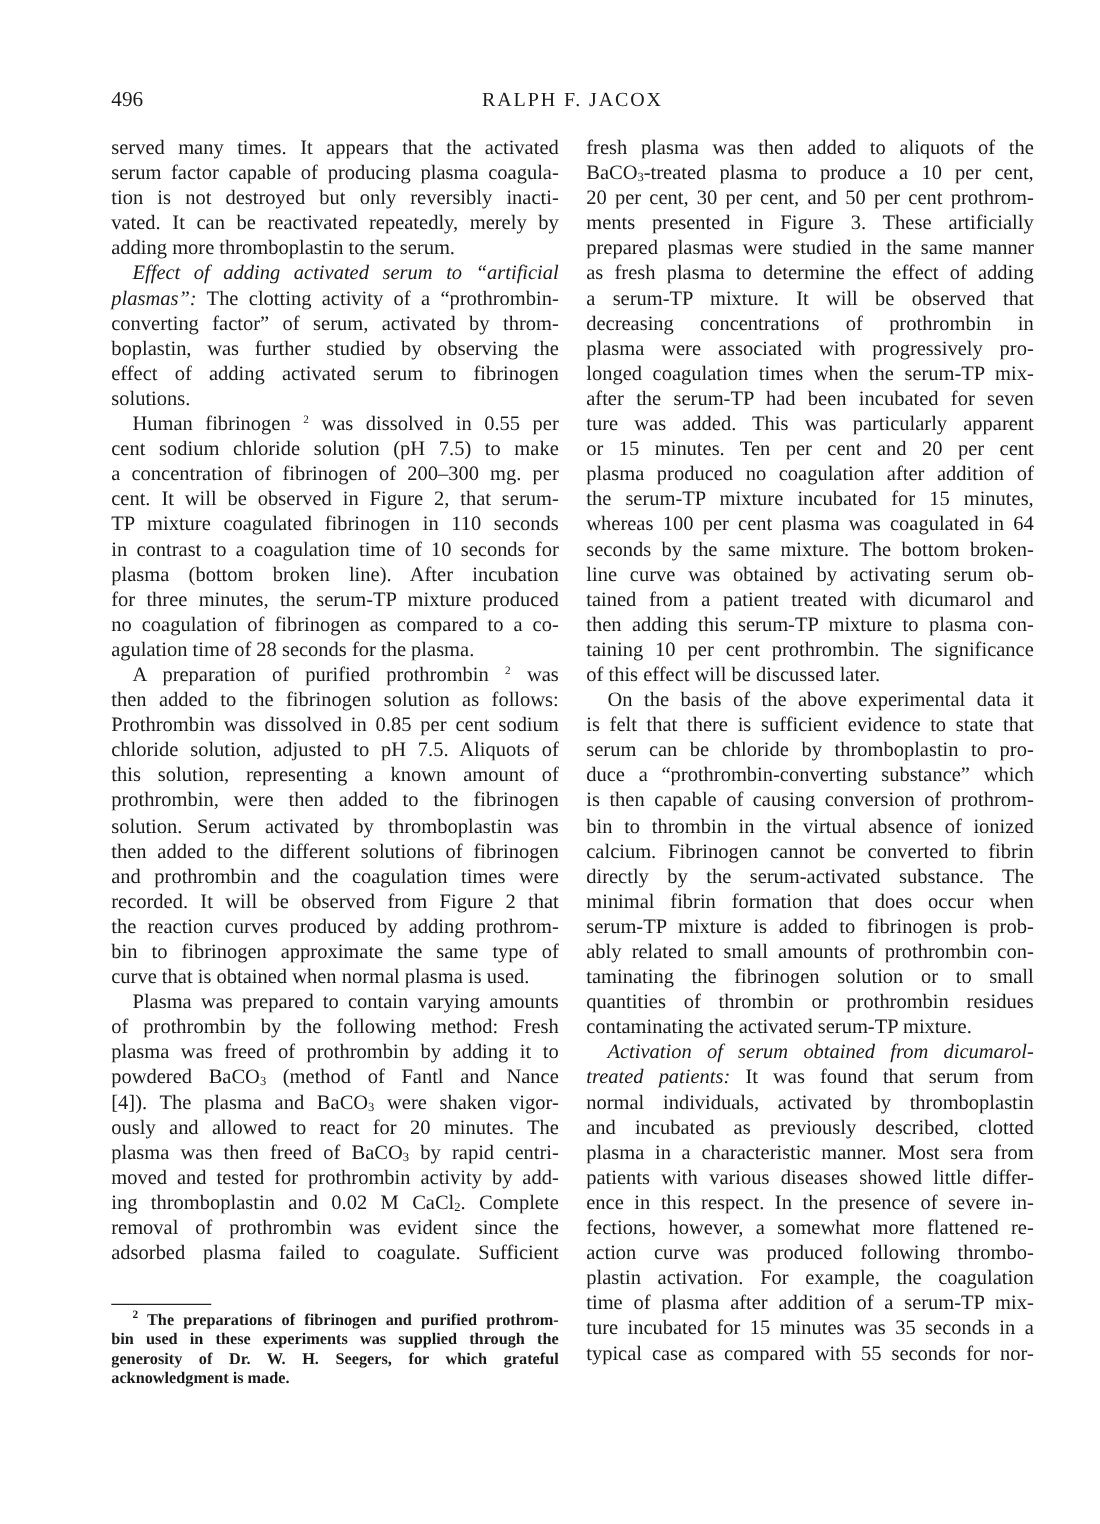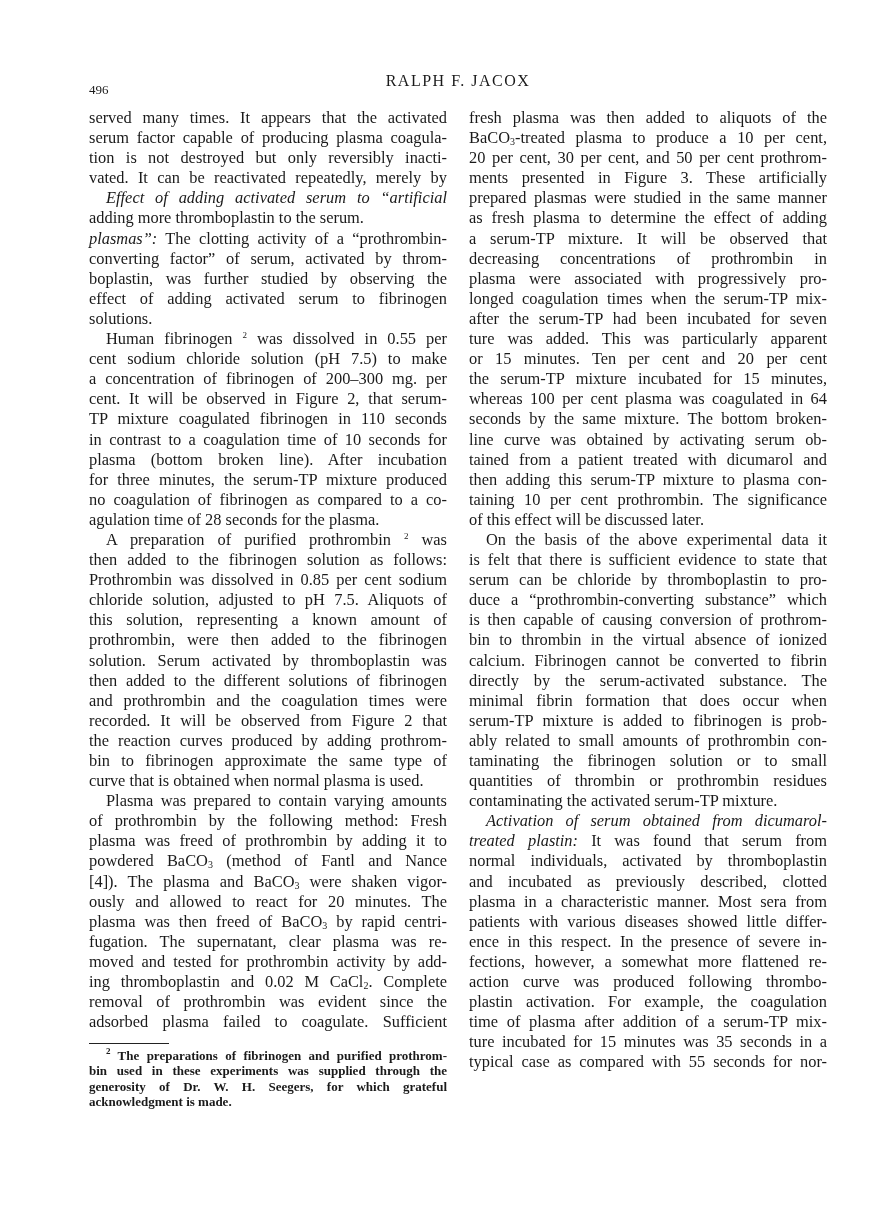--- a/index.html
+++ b/index.html
@@ -1,21 +1,21 @@
 <!DOCTYPE html>
 <html><head>
   <meta charset="utf-8">
   <style>
     html, body { margin: 0; padding: 0; background: #ffffff; }
     body {
       width: 880px; height: 1219px; position: relative; overflow: hidden;
       font-family: "Liberation Serif", "DejaVu Serif", serif; color: #1a1a1a;
     }
     .page-header { position: absolute; top: 70px; left: 89px; width: 738px; height: 22px; }
-    .page-number { position: absolute; left: 0; top: 12px; font-size: 13px; }
+    .page-number { position: absolute; left: 0; top: 0; font-size: 17px; }
     .running-head { position: absolute; left: 0; right: 0; top: 2px; text-align: center;
       font-size: 16px; letter-spacing: 1.5px; font-variant: small-caps; }
     .column { position: absolute; top: 108px; width: 358px; font-size: 16.4px; line-height: 20.1px; }
     .col-left { left: 89px; }
     .col-right { left: 469px; }
     .line { display: block; white-space: nowrap; text-align: justify; text-align-last: justify; height: 20.1px; }
     .line.last { text-align-last: left; }
     .indent { padding-left: 17px; }
     em { font-style: italic; }
     sub { font-size: 10px; vertical-align: -2px; line-height: 0; }
@@ -30,22 +30,22 @@
 <div class="page-header">
   <span class="page-number">496</span>
   <span class="running-head">RALPH F. JACOX</span>
 </div>
 
 <div class="column col-left">
   <span class="line">served many times.  It appears that the activated</span>
   <span class="line">serum factor capable of producing plasma coagula-</span>
   <span class="line">tion is not destroyed but only reversibly inacti-</span>
   <span class="line">vated.  It can be reactivated repeatedly, merely by</span>
+  <span class="line last">adding more thromboplastin to the serum.</span>
   <span class="line indent"><em>Effect of adding activated serum to “artificial</em></span>
-  <span class="line last">adding more thromboplastin to the serum.</span>
   <span class="line"><em>plasmas”:</em><span> The clotting activity of a “prothrombin-</span></span>
   <span class="line">converting factor” of serum, activated by throm-</span>
   <span class="line">boplastin, was further studied by observing the</span>
   <span class="line">effect of adding activated serum to fibrinogen</span>
   <span class="line last">solutions.</span>
   <span class="line indent"><span>Human fibrinogen </span><sup>2</sup><span> was dissolved in 0.55 per</span></span>
   <span class="line">cent sodium chloride solution (pH 7.5) to make</span>
   <span class="line">a concentration of fibrinogen of 200–300 mg. per</span>
   <span class="line">cent.  It will be observed in Figure 2, that serum-</span>
   <span class="line">TP mixture coagulated fibrinogen in 110 seconds</span>
@@ -67,21 +67,20 @@
   <span class="line">the reaction curves produced by adding prothrom-</span>
   <span class="line">bin to fibrinogen approximate the same type of</span>
   <span class="line last">curve that is obtained when normal plasma is used.</span>
   <span class="line indent">Plasma was prepared to contain varying amounts</span>
   <span class="line">of prothrombin by the following method: Fresh</span>
   <span class="line">plasma was freed of prothrombin by adding it to</span>
   <span class="line"><span>powdered BaCO</span><sub>3</sub><span> (method of Fantl and Nance</span></span>
   <span class="line"><span>[4]).  The plasma and BaCO</span><sub>3</sub><span> were shaken vigor-</span></span>
   <span class="line">ously and allowed to react for 20 minutes.  The</span>
   <span class="line"><span>plasma was then freed of BaCO</span><sub>3</sub><span> by rapid centri-</span></span>
-  <span class="line">fugation.  The supernatant, clear plasma was re-</span>
   <span class="line">moved and tested for prothrombin activity by add-</span>
   <span class="line"><span>ing thromboplastin and 0.02 M CaCl</span><sub>2</sub><span>.  Complete</span></span>
   <span class="line">removal of prothrombin was evident since the</span>
   <span class="line">adsorbed plasma failed to coagulate.  Sufficient</span>
 </div>
 
 <div class="footnote-rule"></div>
 <div class="footnote">
   <span class="line indent"><sup>2</sup><span> The preparations of fibrinogen and purified prothrom-</span></span>
   <span class="line">bin used in these experiments was supplied through the</span>
@@ -96,20 +95,21 @@
   <span class="line">ments presented in Figure 3.  These artificially</span>
   <span class="line">prepared plasmas were studied in the same manner</span>
   <span class="line">as fresh plasma to determine the effect of adding</span>
   <span class="line">a serum-TP mixture.  It will be observed that</span>
   <span class="line">decreasing concentrations of prothrombin in</span>
   <span class="line">plasma were associated with progressively pro-</span>
   <span class="line">longed coagulation times when the serum-TP mix-</span>
   <span class="line">after the serum-TP had been incubated for seven</span>
   <span class="line">ture was added.  This was particularly apparent</span>
   <span class="line">or 15 minutes.  Ten per cent and 20 per cent</span>
+  <span class="line">plasma produced no coagulation after addition of</span>
   <span class="line">the serum-TP mixture incubated for 15 minutes,</span>
   <span class="line">whereas 100 per cent plasma was coagulated in 64</span>
   <span class="line">seconds by the same mixture.  The bottom broken-</span>
   <span class="line">line curve was obtained by activating serum ob-</span>
   <span class="line">tained from a patient treated with dicumarol and</span>
   <span class="line">then adding this serum-TP mixture to plasma con-</span>
   <span class="line">taining 10 per cent prothrombin.  The significance</span>
   <span class="line last">of this effect will be discussed later.</span>
   <span class="line indent">On the basis of the above experimental data it</span>
   <span class="line">is felt that there is sufficient evidence to state that</span>
@@ -119,21 +119,21 @@
   <span class="line">bin to thrombin in the virtual absence of ionized</span>
   <span class="line">calcium.  Fibrinogen cannot be converted to fibrin</span>
   <span class="line">directly by the serum-activated substance.  The</span>
   <span class="line">minimal fibrin formation that does occur when</span>
   <span class="line">serum-TP mixture is added to fibrinogen is prob-</span>
   <span class="line">ably related to small amounts of prothrombin con-</span>
   <span class="line">taminating the fibrinogen solution or to small</span>
   <span class="line">quantities of thrombin or prothrombin residues</span>
   <span class="line last">contaminating the activated serum-TP mixture.</span>
   <span class="line indent"><em>Activation of serum obtained from dicumarol-</em></span>
-  <span class="line"><em>treated plastin:</em><span> It was found that serum from</span></span>
+  <span class="line"><em>treated patients:</em><span> It was found that serum from</span></span>
   <span class="line">normal individuals, activated by thromboplastin</span>
   <span class="line">and incubated as previously described, clotted</span>
   <span class="line">plasma in a characteristic manner.  Most sera from</span>
   <span class="line">patients with various diseases showed little differ-</span>
   <span class="line">ence in this respect.  In the presence of severe in-</span>
   <span class="line">fections, however, a somewhat more flattened re-</span>
   <span class="line">action curve was produced following thrombo-</span>
   <span class="line">plastin activation.  For example, the coagulation</span>
   <span class="line">time of plasma after addition of a serum-TP mix-</span>
   <span class="line">ture incubated for 15 minutes was 35 seconds in a</span>

